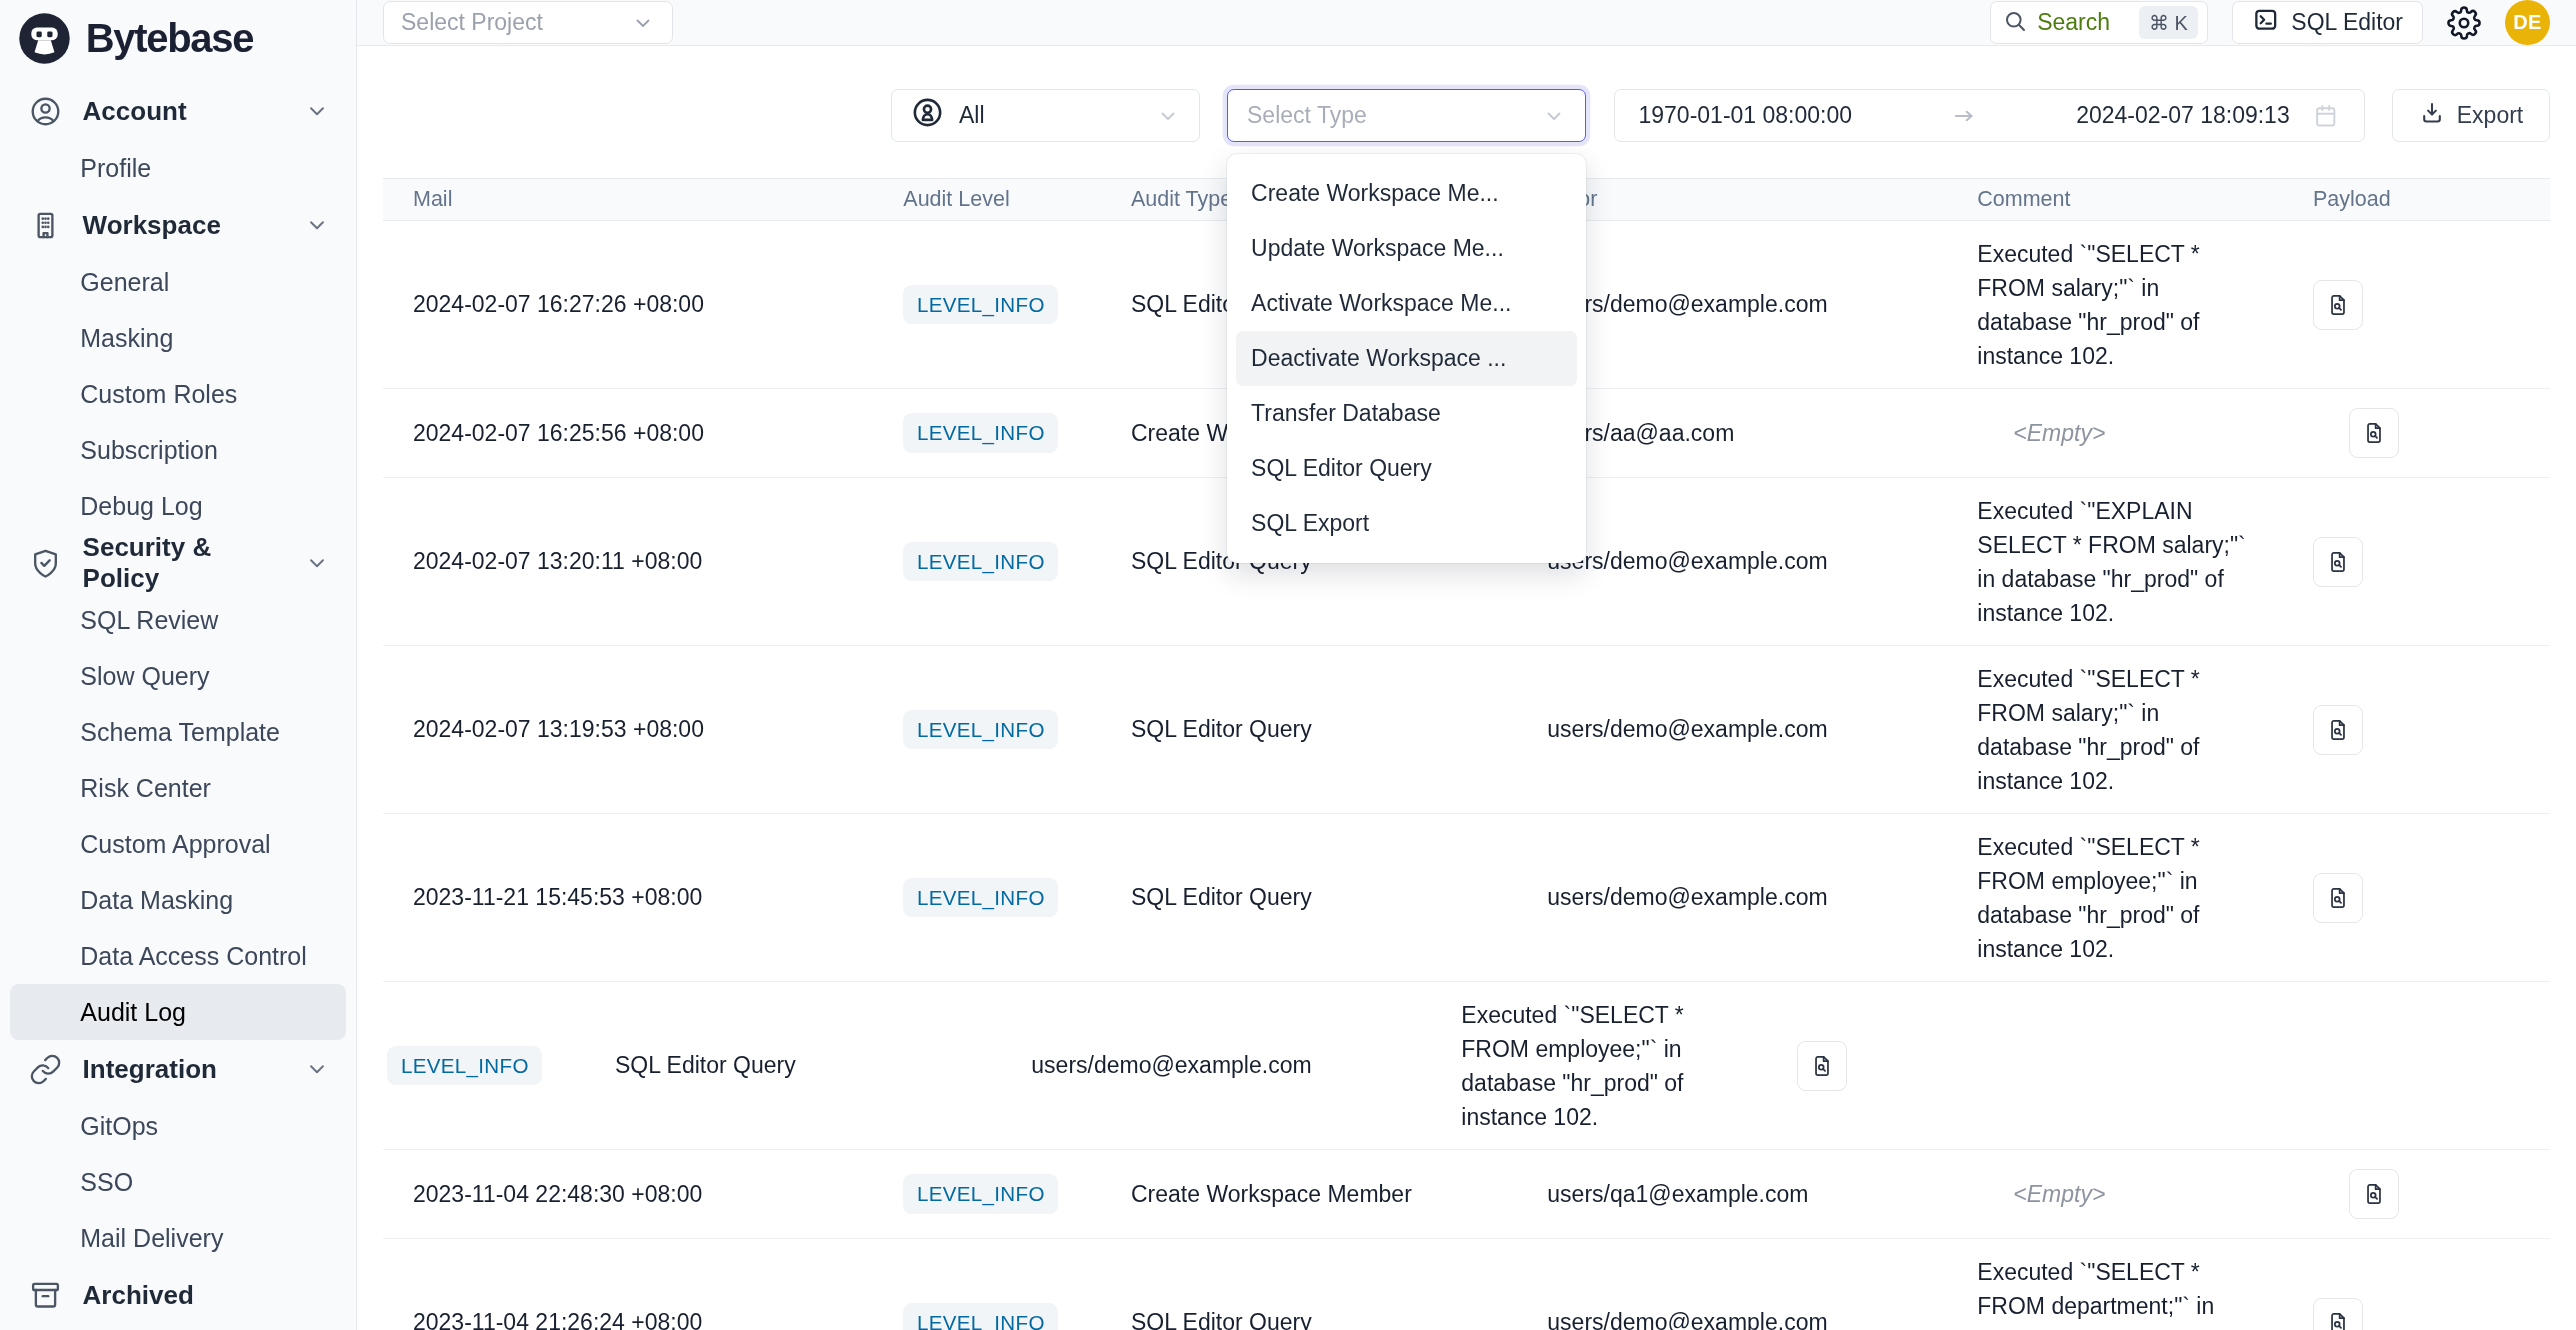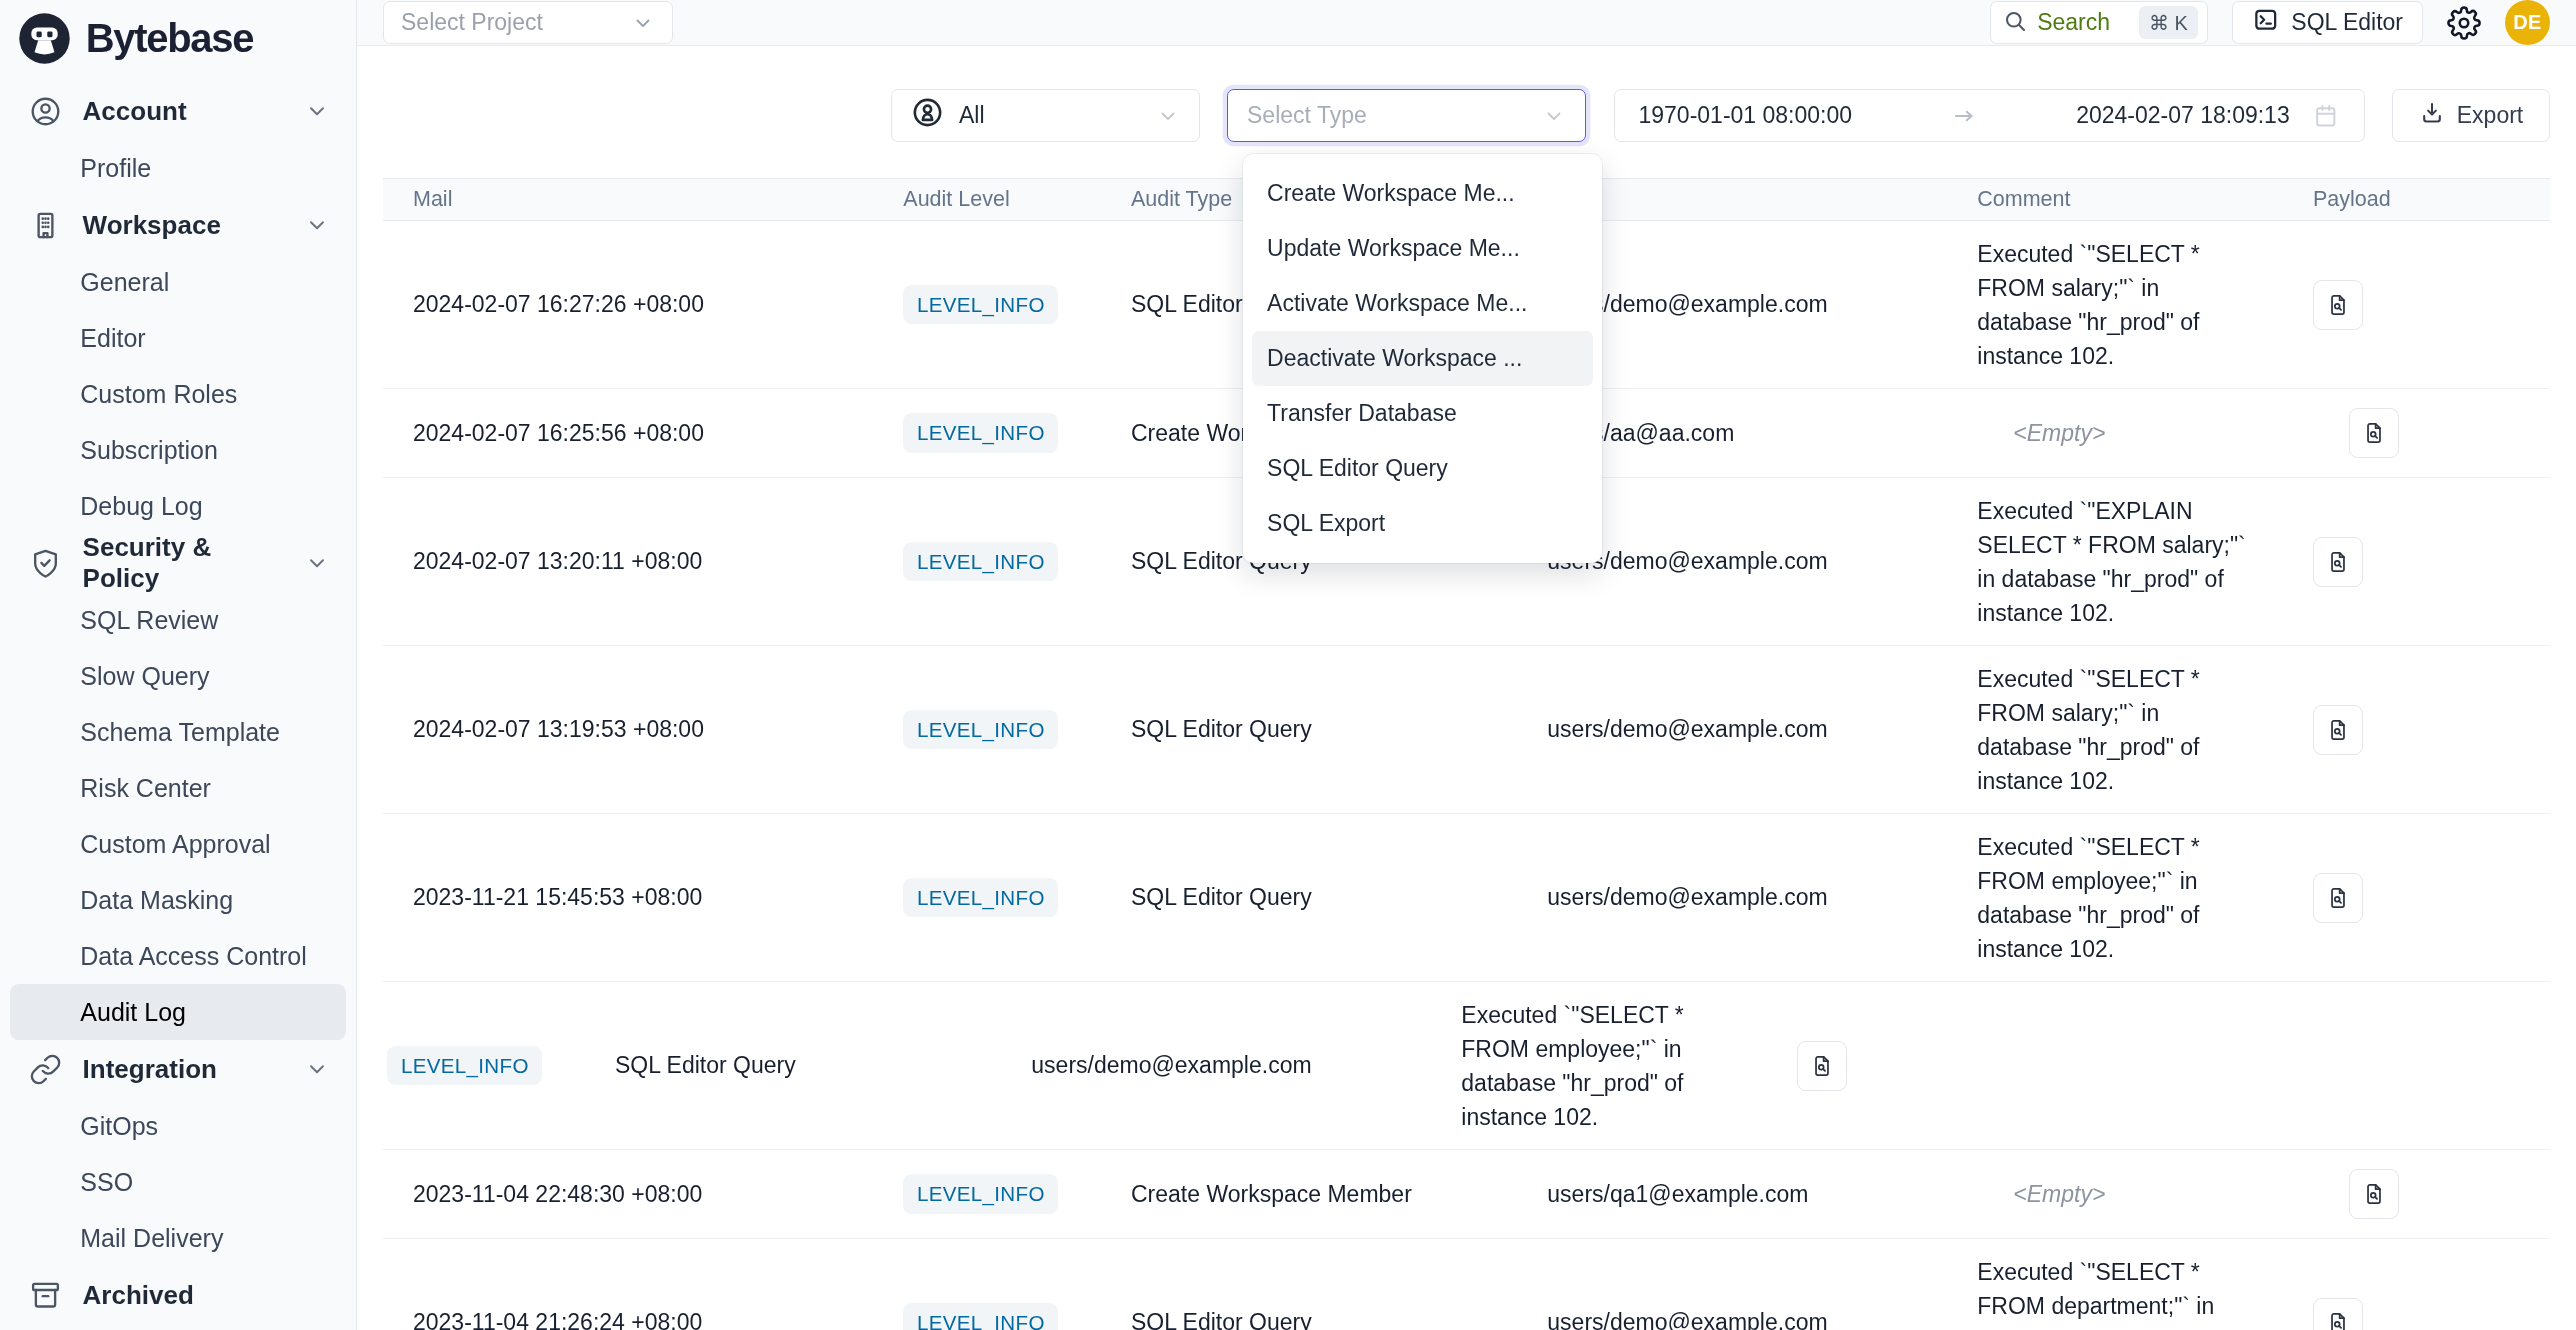--- a/index.html
+++ b/index.html
@@ -86,21 +86,21 @@
   .badge{display:inline-block;background:#f2f5f7;border-radius:8.6px;padding:7.7px 13.7px;font-size:20.6px;
          font-weight:500;color:#0369a1;letter-spacing:0.3px;}
   .is-empty{color:#8d94a0;font-style:italic;margin-left:36px;}
   .payload-btn{width:50px;height:50px;border:0.9px solid #e2e5ea;border-radius:8.6px;background:#fff;
          display:flex;align-items:center;justify-content:center;color:#2b3342;cursor:pointer;}
   .payload-btn svg{width:26px;height:26px;}
 
   
   .dropdown{position:absolute;left:870px;top:108px;width:359px;background:#fff;border-radius:10.3px;
             box-shadow:0 10.3px 29px rgba(15,23,42,.14),0 0 0 0.9px rgba(15,23,42,.05);
-            padding:12px 0;z-index:30;margin-left:16px;}
+            padding:12px 0;z-index:30;}
   .dd-item{display:flex;align-items:center;height:55px;margin:0 8.6px;padding:0 15.5px;border-radius:6.9px;
            font-size:23px;color:#1f2937;cursor:pointer;}
   .dd-item.hl{background:#f2f3f5;}
 </style>
 </head>
 <body>
 
 <svg width="0" height="0" style="position:absolute">
   <defs>
     <symbol id="i-chevron" viewBox="0 0 24 24">
@@ -215,21 +215,21 @@
             </span>
           <span>Workspace</span>
           <span class="chev">
               <svg viewBox="0 0 30 30" width="26" height="26">
                 <use href="#i-chevron"></use>
               </svg>
             </span>
         </div>
         <ul class="nav-items">
           <li class="nav-item">General</li>
-            <li class="nav-item">Editor</li>
+            <li class="nav-item">Masking</li>
             <li class="nav-item">Custom Roles</li>
             <li class="nav-item">Subscription</li>
             <li class="nav-item">Debug Log</li>
         </ul>
       </div>
 
       <div class="nav-section">
         <div class="nav-header">
           <span class="nav-icon">
               <svg viewBox="0 0 38 38" width="33" height="33">

